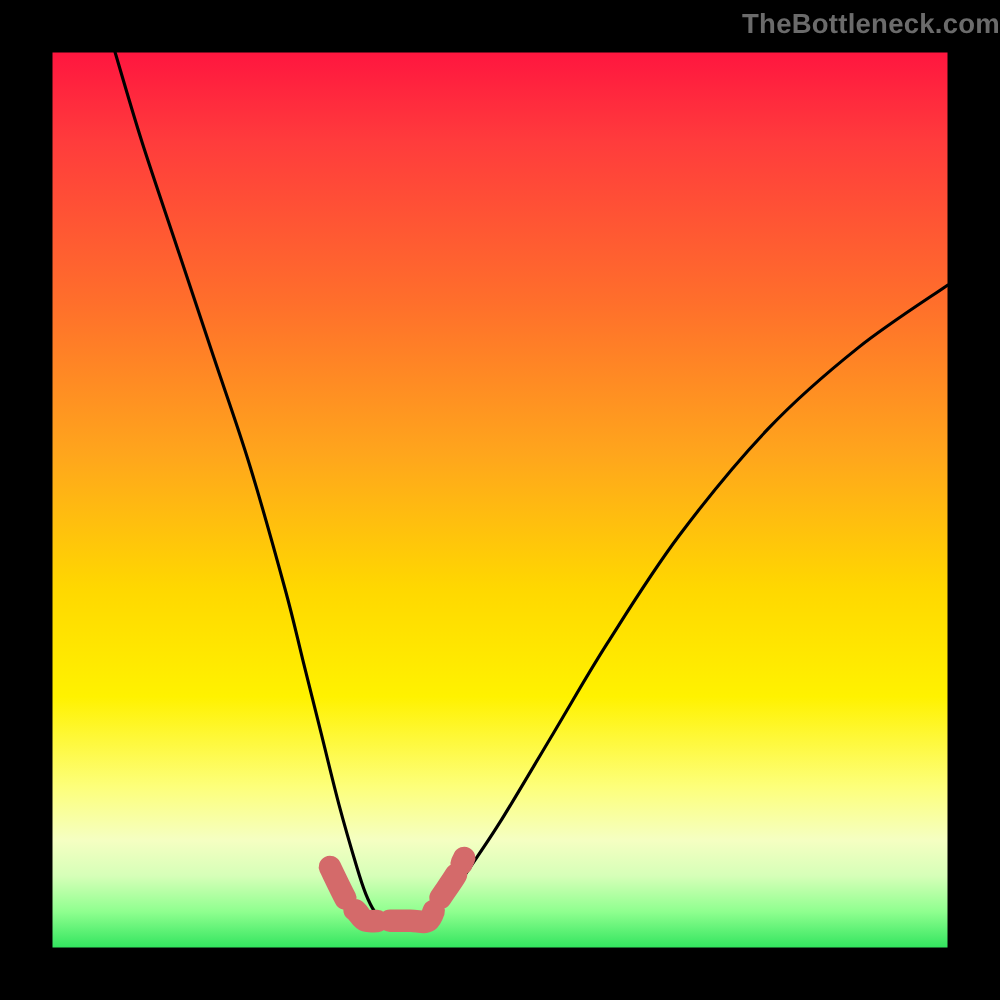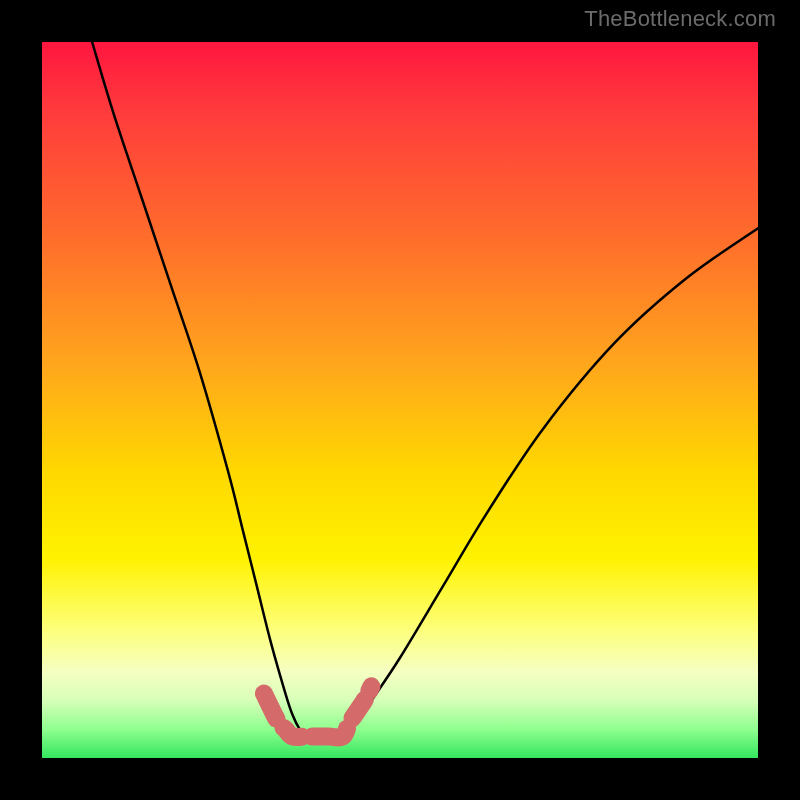--- a/index.html
+++ b/index.html
@@ -37,25 +37,26 @@
       #fdff7a 82%,
       #f5ffc2 88%,
       #d6ffb8 92%,
       #8fff8f 96%,
       #33e55f 100%
     );
   }
   .watermark {
     position: absolute;
     top: 6px;
-    right: 24px;
+    right: 0;
     color: #6b6b6b;
     font-size: 22px;
     letter-spacing: 0.2px;
     user-select: none;
+    font-weight: bold;
   }
   svg.curves {
     position: absolute;
     left: 0;
     top: 0;
     width: 716px;
     height: 716px;
     overflow: visible;
   }
 </style>

